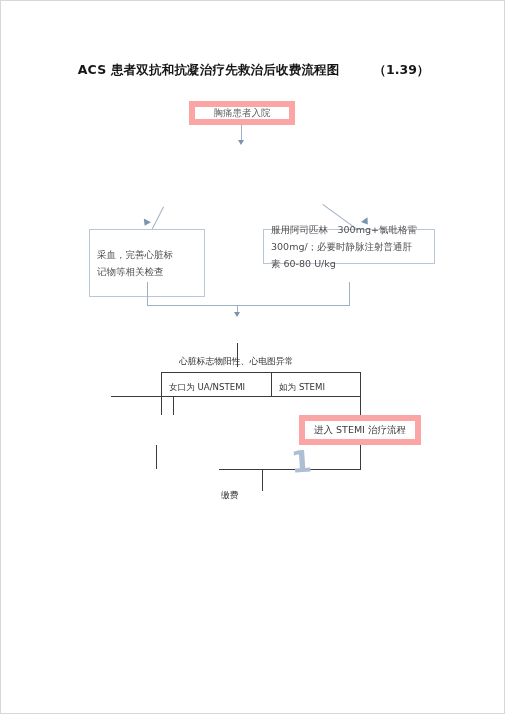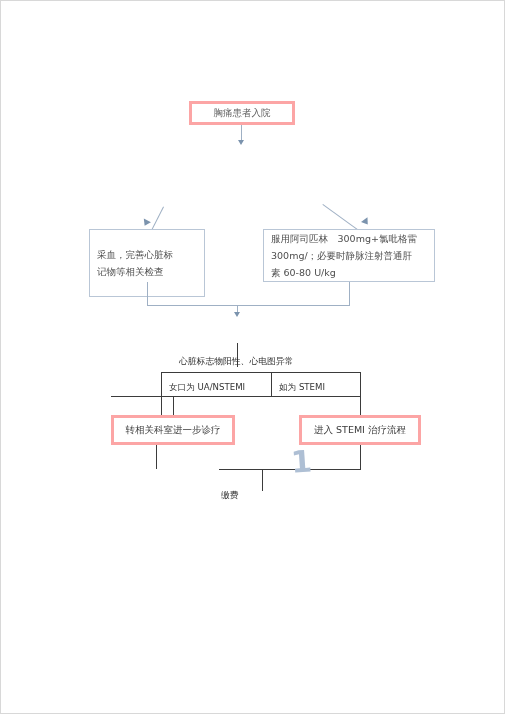--- a/index.html
+++ b/index.html
@@ -51,21 +51,21 @@
     align-items: center;
     justify-content: center;
     text-align: center;
     color: #3c3c3c;
     line-height: 1.45;
   }
   .node.blue-border {
     border: 1px solid #b9c6d6;
   }
   .node.dark-border {
-    border: 3px solid #fca5a5;
+    border: 6px solid #fca5a5;
   }
   .node .txt {
     display: block;
     padding: 0 5px;
     width: 100%;
   }
 
   
   #node-admission {
     left: 188px; top: 100px; width: 106px; height: 24px;
@@ -88,21 +88,21 @@
     left: 88px; top: 228px; width: 116px; height: 68px;
     font-size: 9.5px;
     color: #4e4e4e;
   }
   #node-bloodwork .txt {
     text-align: left;
     padding: 0 7px;
     line-height: 1.8;
   }
   #node-meds {
-    left: 262px; top: 228px; width: 172px; height: 53px;
+    left: 262px; top: 228px; width: 172px; height: 35px;
     font-size: 9.5px;
     color: #4e4e4e;
   }
   #node-meds .txt {
     text-align: left;
     padding: 0 7px;
     line-height: 1.8;
   }
   #node-payment-center {
     left: 162px; top: 316px; width: 148px; height: 26px;
@@ -177,20 +177,23 @@
     font-family: "DejaVu Sans", "Liberation Sans", sans-serif;
     line-height: 1;
     transform: rotate(-4deg);
   }
 </style>
 </head>
 <body>
 
 <div id="page">
 
+  <div class="title-row">
+    <span class="title-main">ACS 患者双抗和抗凝治疗先救治后收费流程图</span><span class="title-ver">（1.39）</span>
+  </div>
 
   <div class="node dark-border" id="node-admission">
     <span class="txt">胸痛患者入院</span>
   </div>
 
   <div class="vline" style="left:240px; top:124px; height:15px;"></div>
   <div class="arrow-down" style="left:237px; top:139px;"></div>
 
 
   <div class="diag" style="left:163px; top:206px; width:40px; transform:rotate(117deg);"></div>
@@ -231,23 +234,20 @@
   <div class="vline dark" style="left:270px; top:371px; height:24px;"></div>
 
   <div class="flabel" id="label-branch-left">女口为 UA/NSTEMI</div>
   <div class="flabel" id="label-branch-right">如为 STEMI</div>
 
   <div class="hline dark" style="left:110px; top:395px; width:250px;"></div>
 
   <div class="vline dark" style="left:172px; top:395px; height:19px;"></div>
   <div class="vline dark" style="left:359px; top:395px; height:19px;"></div>
 
-  <div class="node dark-border" id="node-transfer">
-    <span class="txt">转相关科室进一步诊疗</span>
-  </div>
 
   <div class="node dark-border" id="node-stemi">
     <span class="txt">进入 STEMI 治疗流程</span>
   </div>
 
   <div class="vline dark" style="left:155px; top:444px; height:24px;"></div>
   <div class="vline dark" style="left:359px; top:444px; height:24px;"></div>
   <div class="hline dark" style="left:218px; top:468px; width:142px;"></div>
   <div class="vline dark" style="left:261px; top:468px; height:22px;"></div>
 

